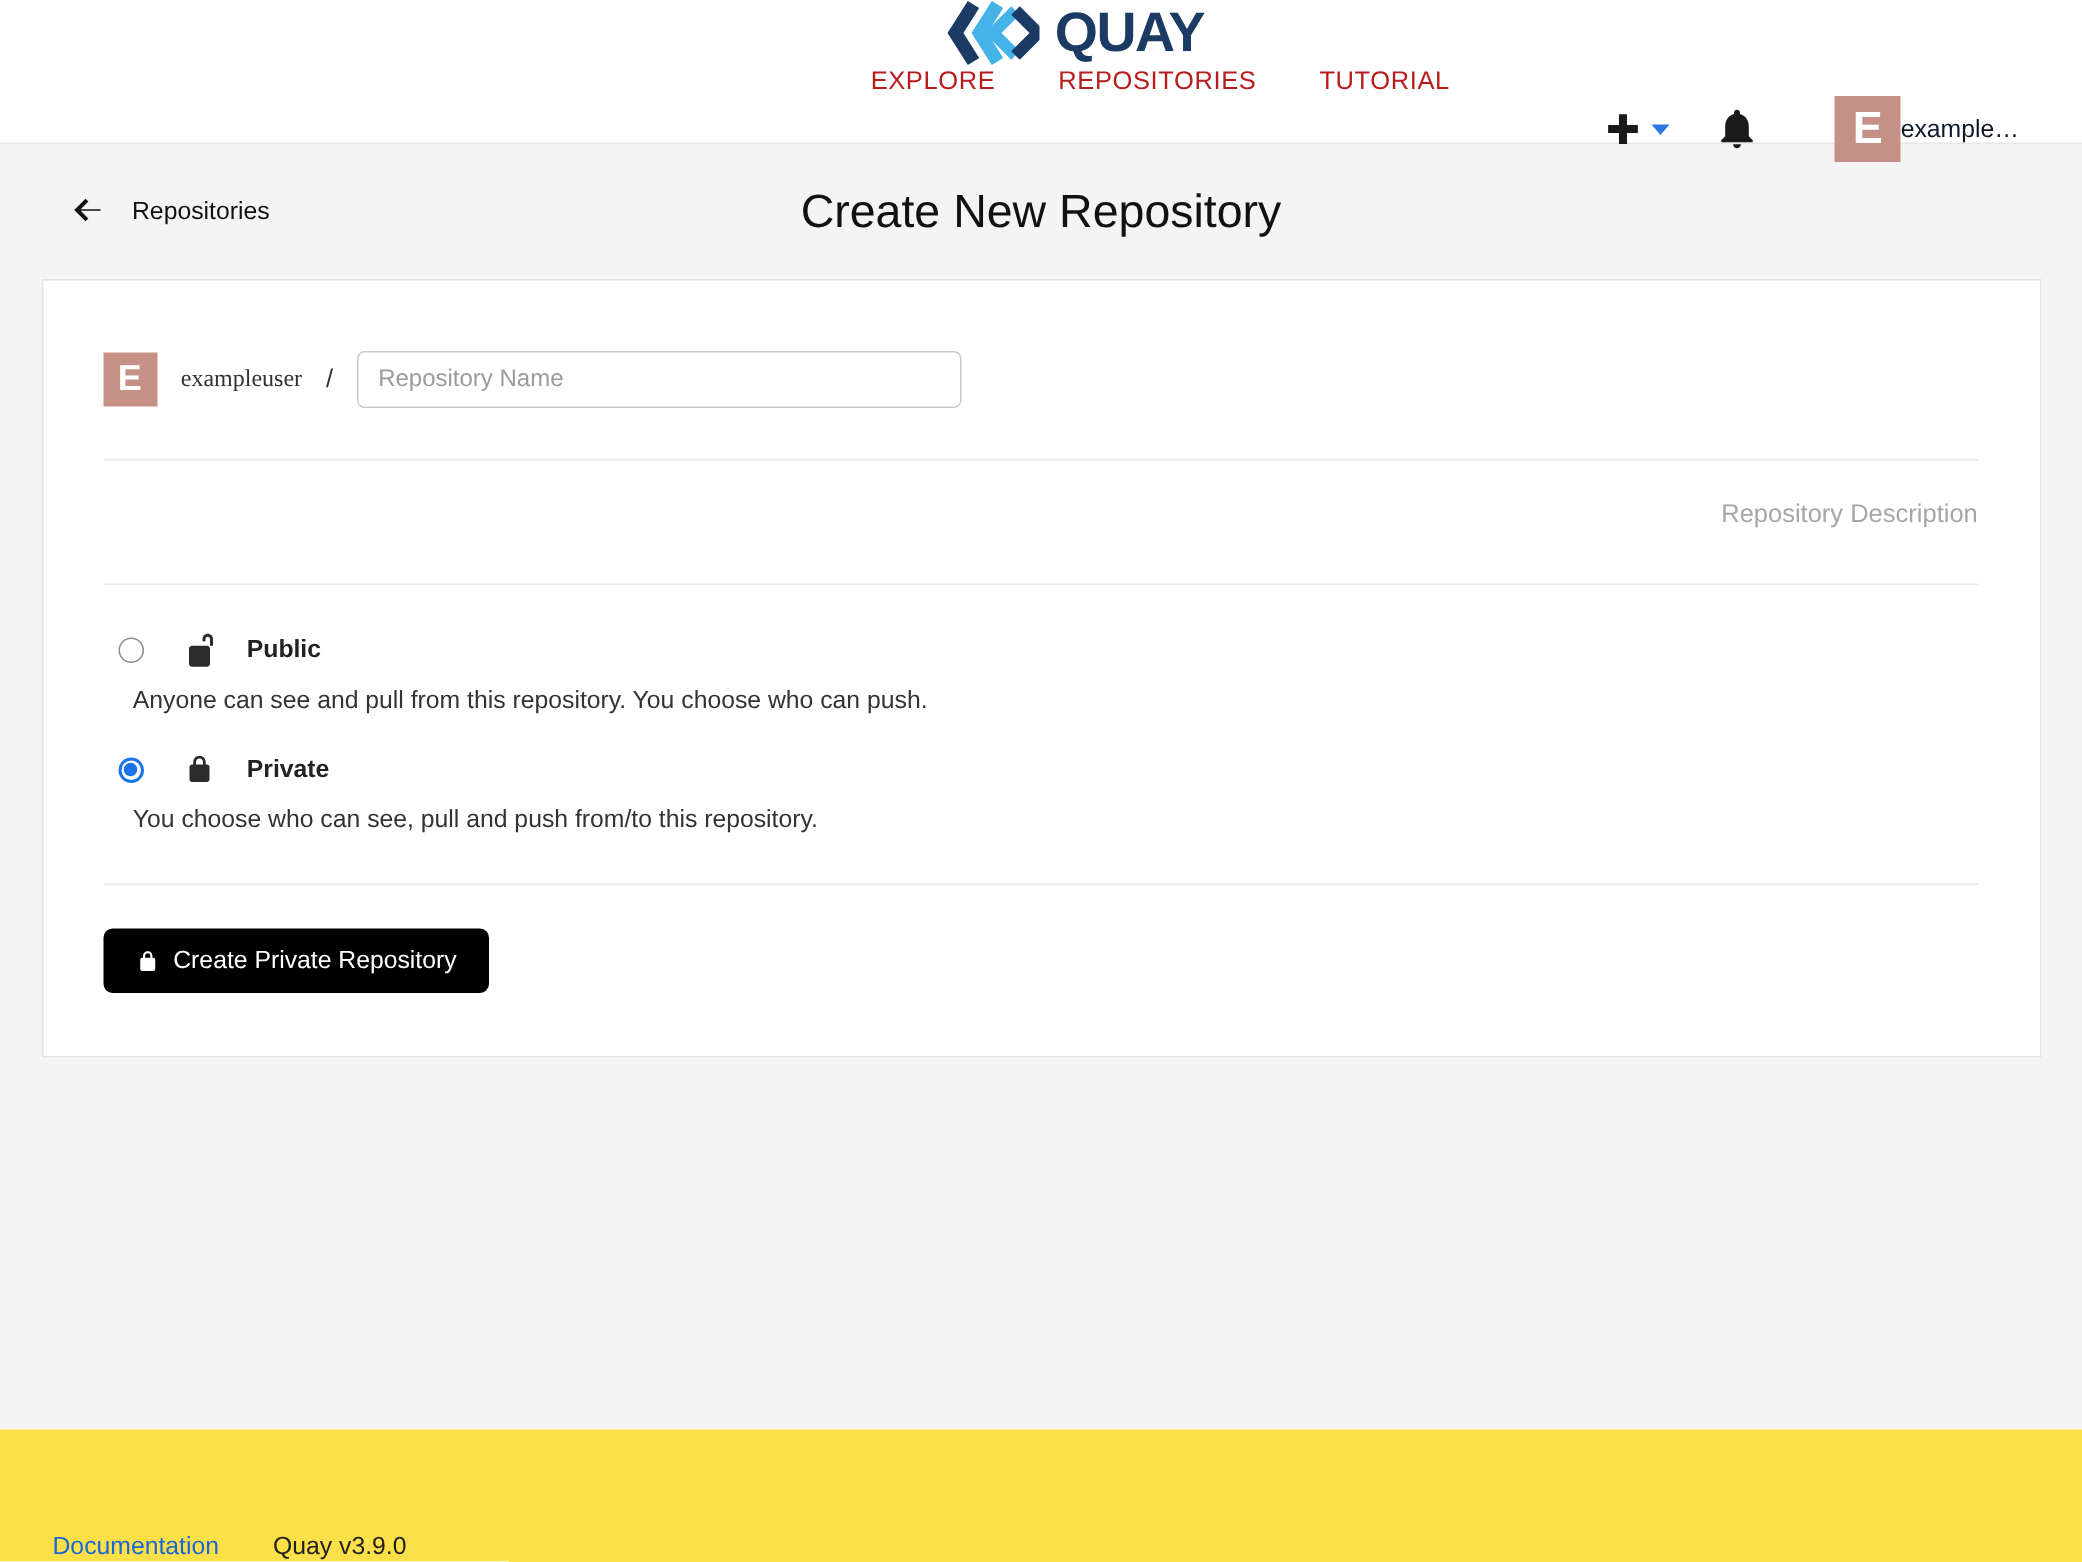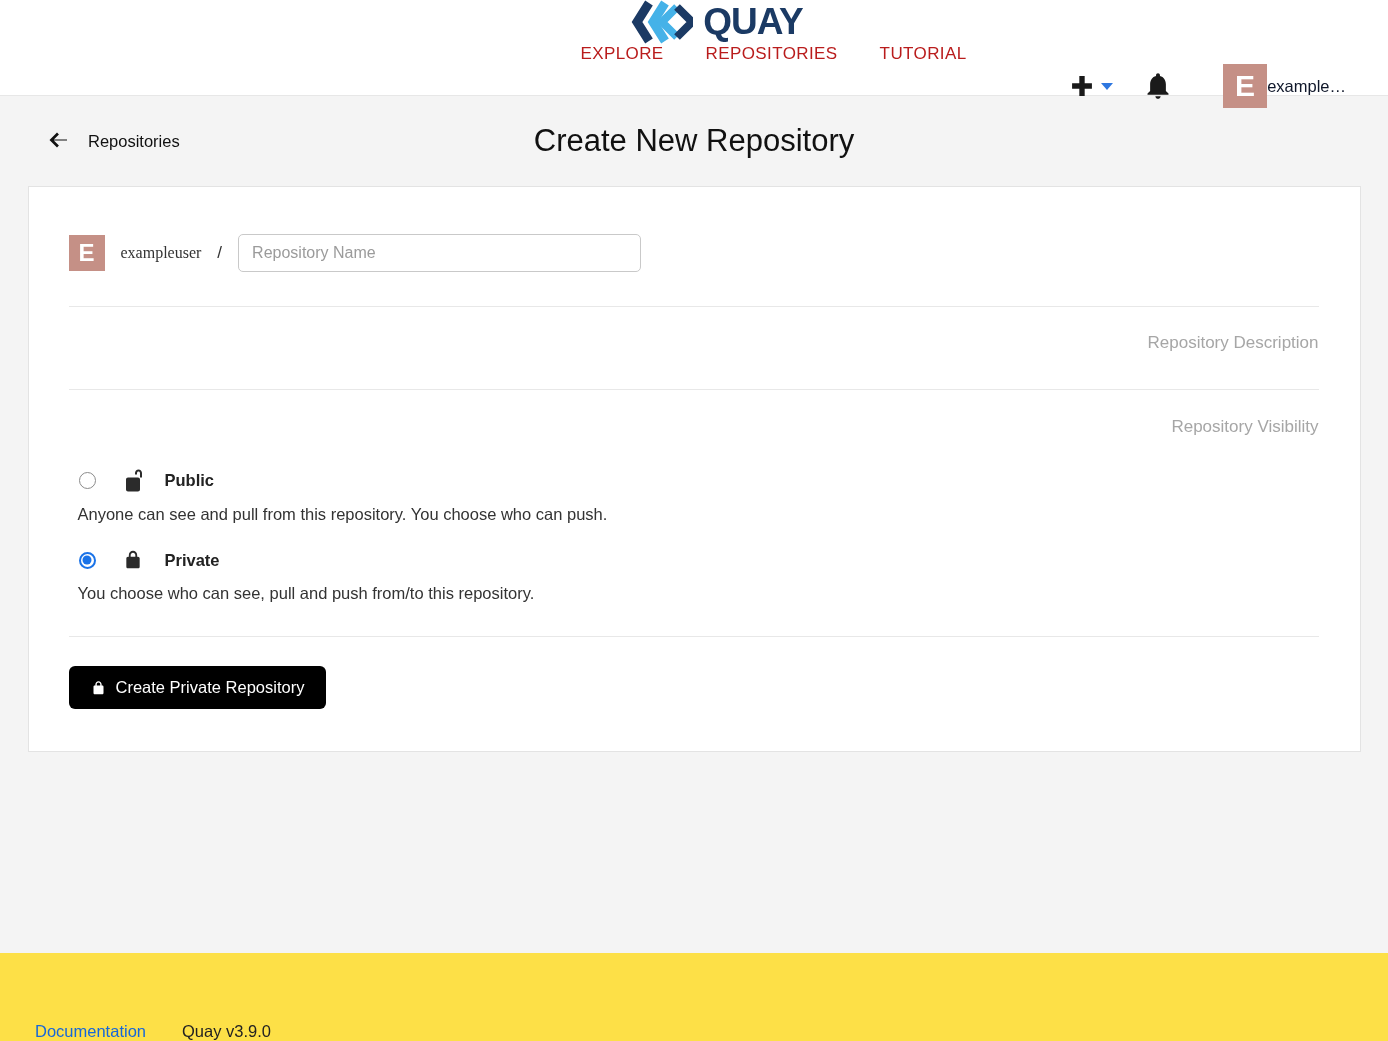--- a/index.html
+++ b/index.html
@@ -201,21 +201,21 @@
     background: #1a73e8;
   }
   .radio-lock { margin-left: 25px; display: flex; width: 24px; justify-content: center; }
   .radio-title {
     margin-left: 20px;
     font-size: 16.5px;
     font-weight: bold;
     color: #222;
   }
   .radio-desc {
-    margin-left: 9px;
+    margin-left: 20px;
     margin-top: 13px;
     font-size: 16.5px;
     color: #333;
   }
   .div-3 { margin-top: 33px; }
 
   .create-btn {
     margin-top: 29px;
     height: 43px;
     display: inline-flex;
@@ -311,21 +311,20 @@
     </div>
 
     <hr class="divider div-1">
 
     
     <div class="section-label desc-label">Repository Description</div>
 
     <hr class="divider div-2">
 
     
-    <div class="section-label vis-label">Repository Visibility</div>
 
     
     <div class="radio-row">
       <span class="radio"></span>
       <span class="radio-lock">
         <svg width="24" height="24" viewBox="0 0 24 24">
           <path fill="#2b2b2b" d="M13 17c1.1 0 2-.9 2-2s-.9-2-2-2-2 .9-2 2 .9 2 2 2zm8-13.5C21 1.57 19.43 0 17.5 0S14 1.57 14 3.5V5h.05-.05 2v-1.5c0-.83.67-1.5 1.5-1.5s1.5.67 1.5 1.5V8h2V3.5zM17 8H7c-1.1 0-2 .9-2 2v10c0 1.1.9 2 2 2h10c1.1 0 2-.9 2-2V10c0-1.1-.9-2-2-2z" transform="translate(0,1.5)"></path>
         </svg>
       </span>
       <span class="radio-title">Public</span>

